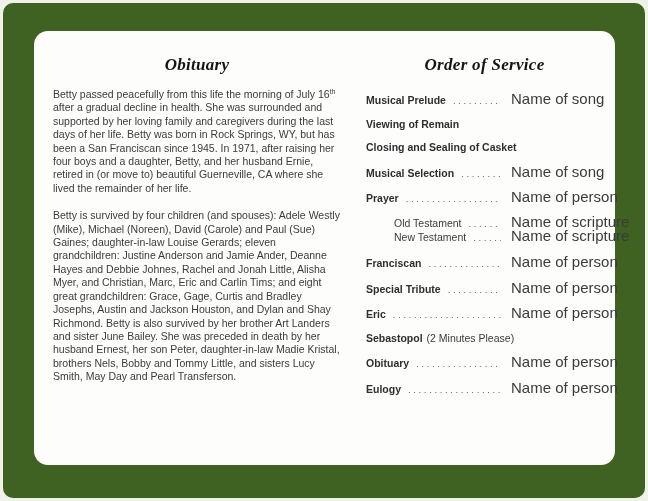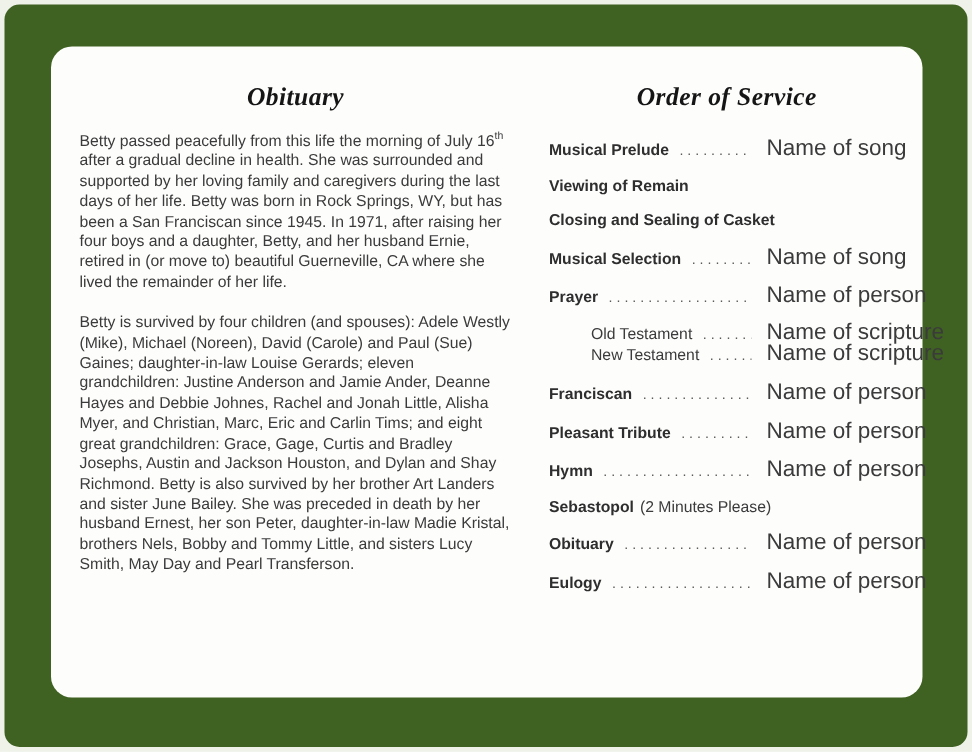--- a/index.html
+++ b/index.html
@@ -105,27 +105,27 @@
           </div>
         </div>
 
         <div class="os-row">
           <span class="os-label">Franciscan</span>
           <span class="leader"></span>
           <span class="os-value">Name of person</span>
         </div>
 
         <div class="os-row">
-          <span class="os-label">Pleasant Tribute</span>
+          <span class="os-label">Special Tribute</span>
           <span class="leader"></span>
           <span class="os-value">Name of person</span>
         </div>
 
         <div class="os-row">
-          <span class="os-label">Hymn</span>
+          <span class="os-label">Eric</span>
           <span class="leader"></span>
           <span class="os-value">Name of person</span>
         </div>
 
         <div class="os-row">
           <span class="os-label">Sebastopol</span>
           <span class="os-note">(2 Minutes Please)</span>
         </div>
 
         <div class="os-row">

